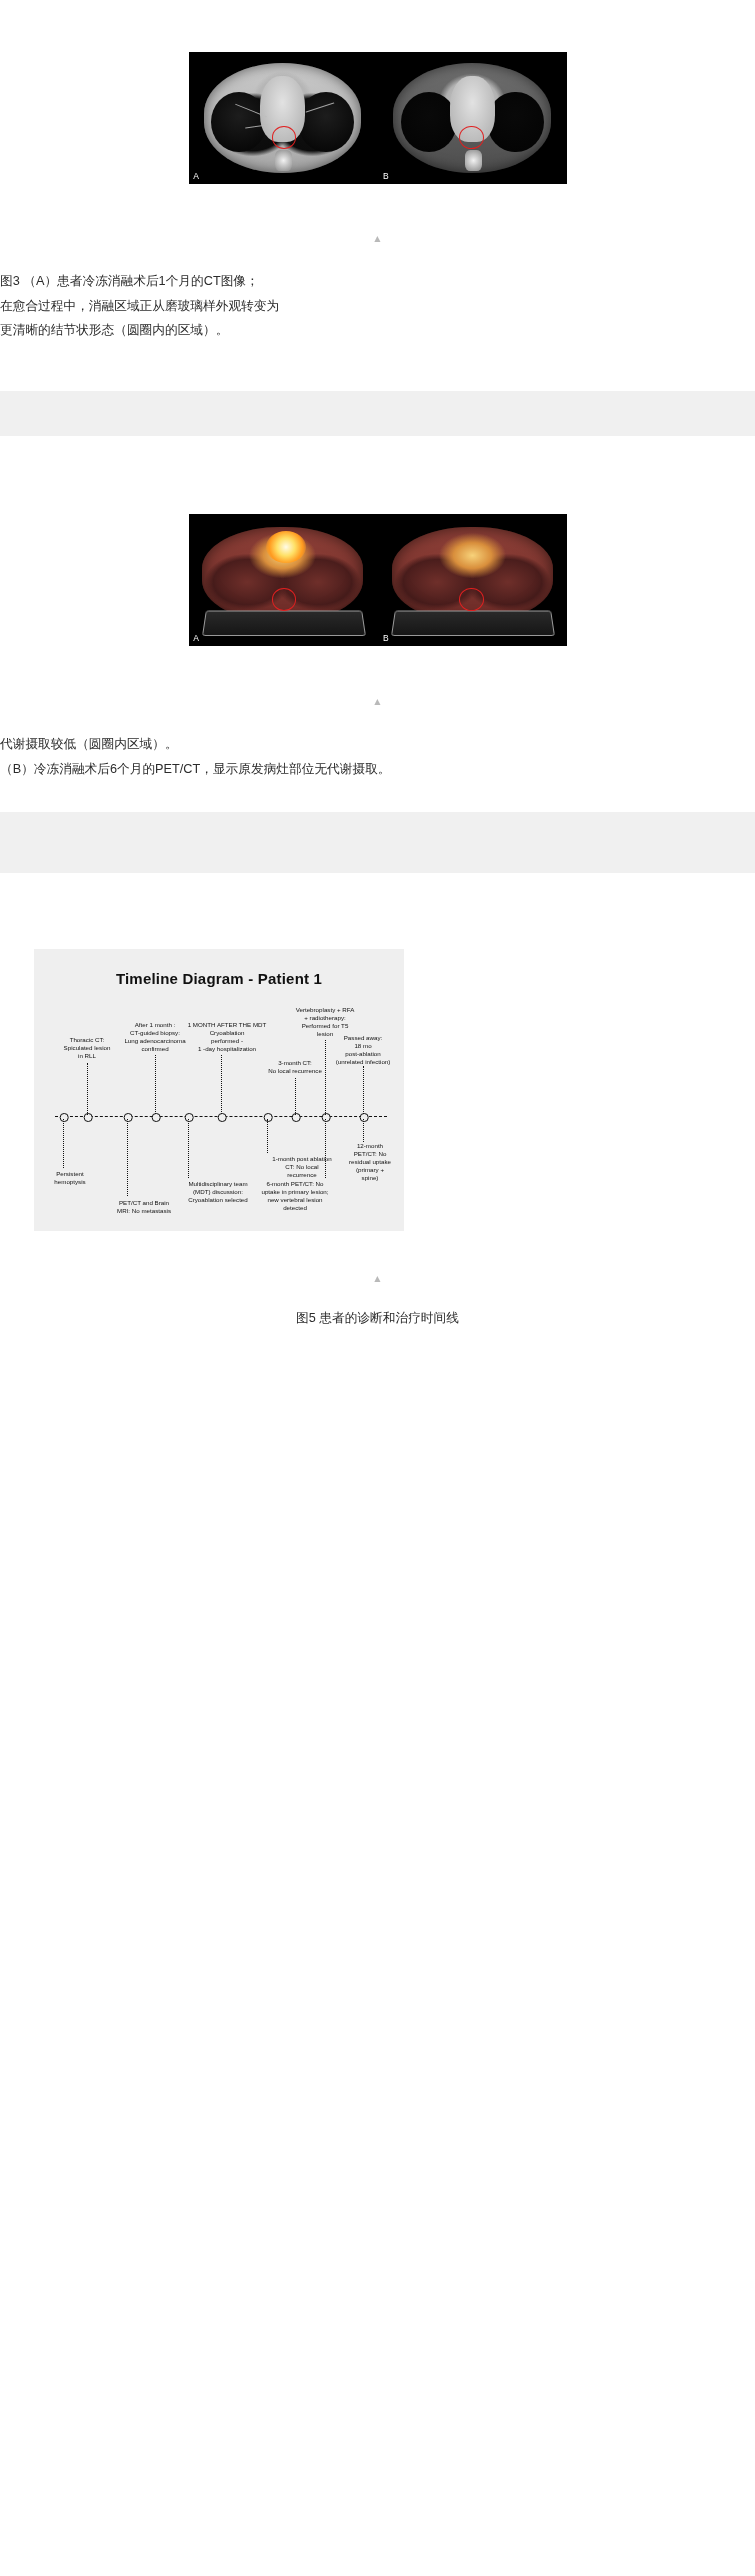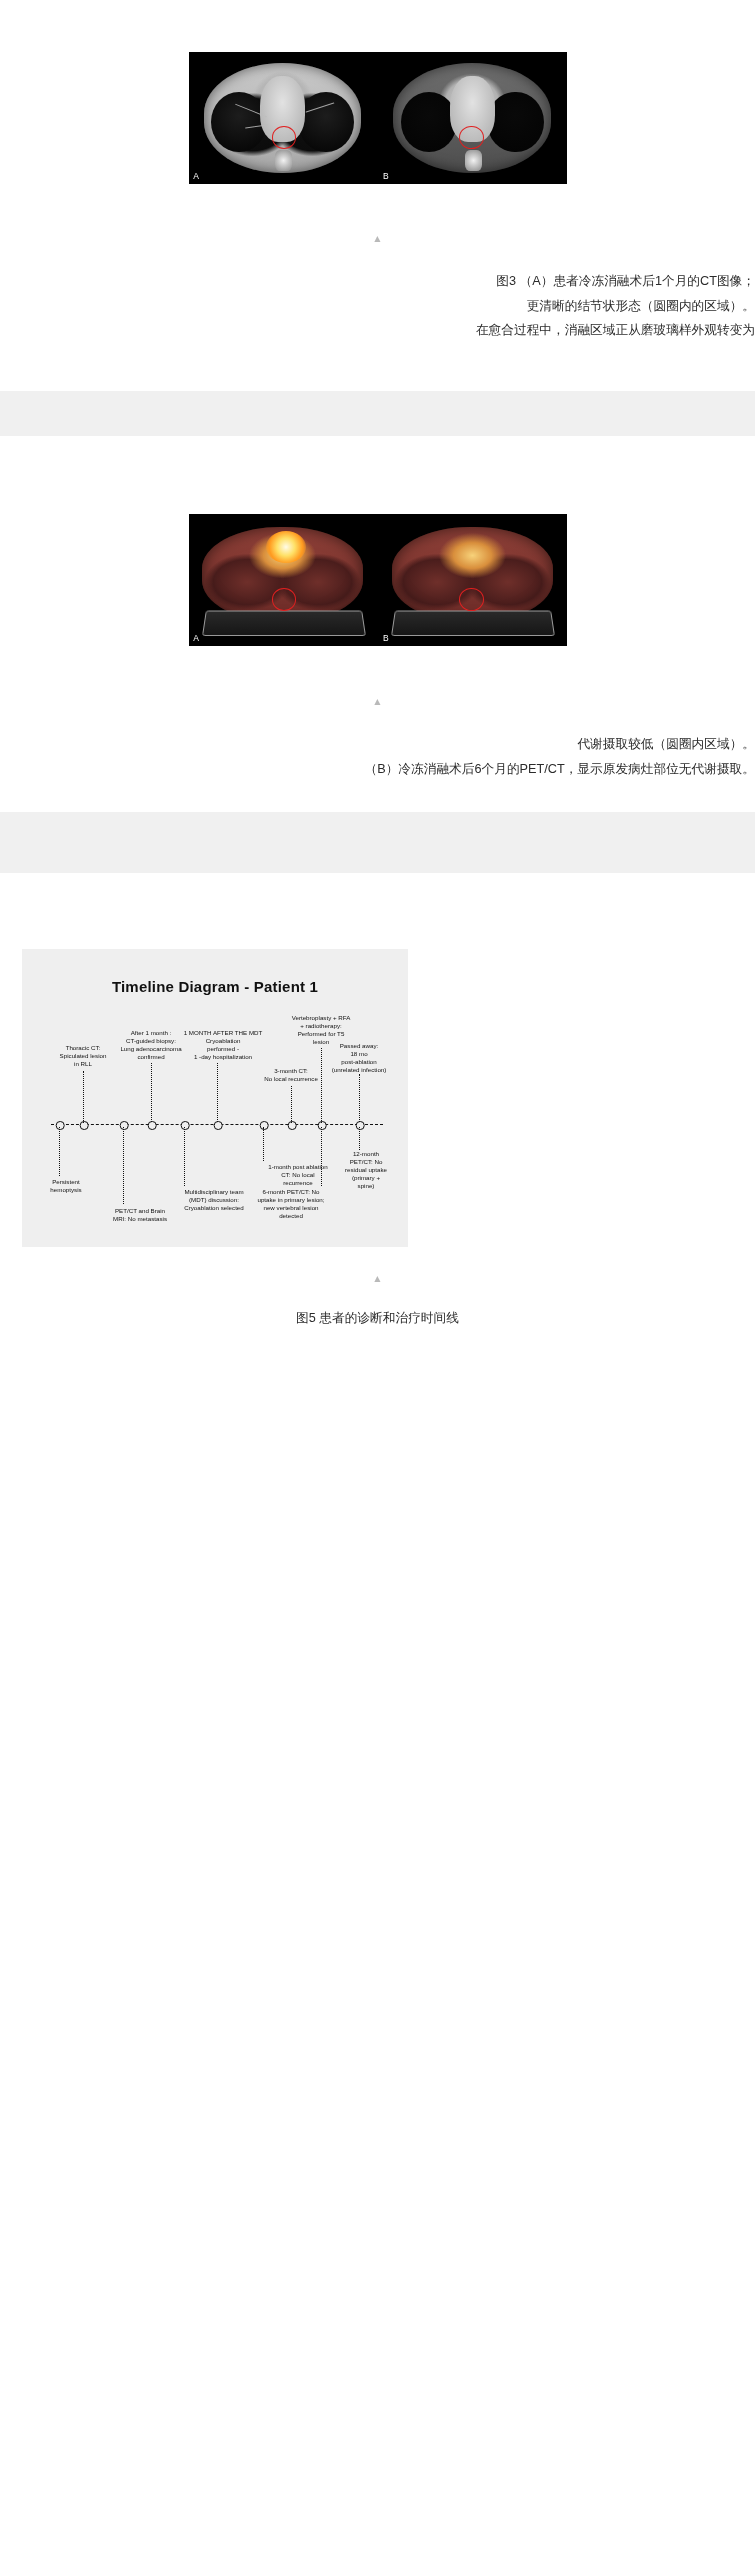--- a/index.html
+++ b/index.html
@@ -167,43 +167,43 @@
     color: #b9b9b9;
     font-size: 10.4px;
     line-height: 1;
   }
 
   
   .caption {
     position: absolute;
     left: 0;
     width: 755px;
-    text-align: right;
+    text-align: left;
     font-size: 12.7px;
     line-height: 24.5px;
     color: #2b2b2b;
     font-family: "Liberation Sans", sans-serif;
   }
   .caption div { white-space: nowrap; }
 
   
   .band {
     position: absolute;
     left: 0;
     width: 755px;
     background: #f0f0f0;
   }
 
   
   .timeline-box {
     position: absolute;
-    left: 22px;
+    left: 34px;
     width: 354px;
     background: #efefef;
-    padding: 16px;
+    padding: 8px;
   }
   .timeline-inner {
     position: relative;
     width: 354px;
     height: 266px;
   }
   .tl-title {
     position: absolute;
     top: 13.2px;
     left: 0;
@@ -287,22 +287,22 @@
       <div class="ct-label">B</div>
     </div>
 
   </div>
 </div>
 
 <div class="arrow-sep" style="top:234px;">▲</div>
 
 <div class="caption" style="top:269px;">
   <div>图3 （A）患者冷冻消融术后1个月的CT图像；</div>
+  <div>在愈合过程中，消融区域正从磨玻璃样外观转变为</div>
   <div>更清晰的结节状形态（圆圈内的区域）。</div>
-  <div>在愈合过程中，消融区域正从磨玻璃样外观转变为</div>
 </div>
 
 <div class="band" style="top:391px;height:45px;"></div>
 
 <div class="figure-block" style="top:514px;">
   <div class="ct-wrap">
 
     <div class="ct-panel pet-panel">
       <div class="pet-bg"></div>
       <div class="pet-body"></div>

